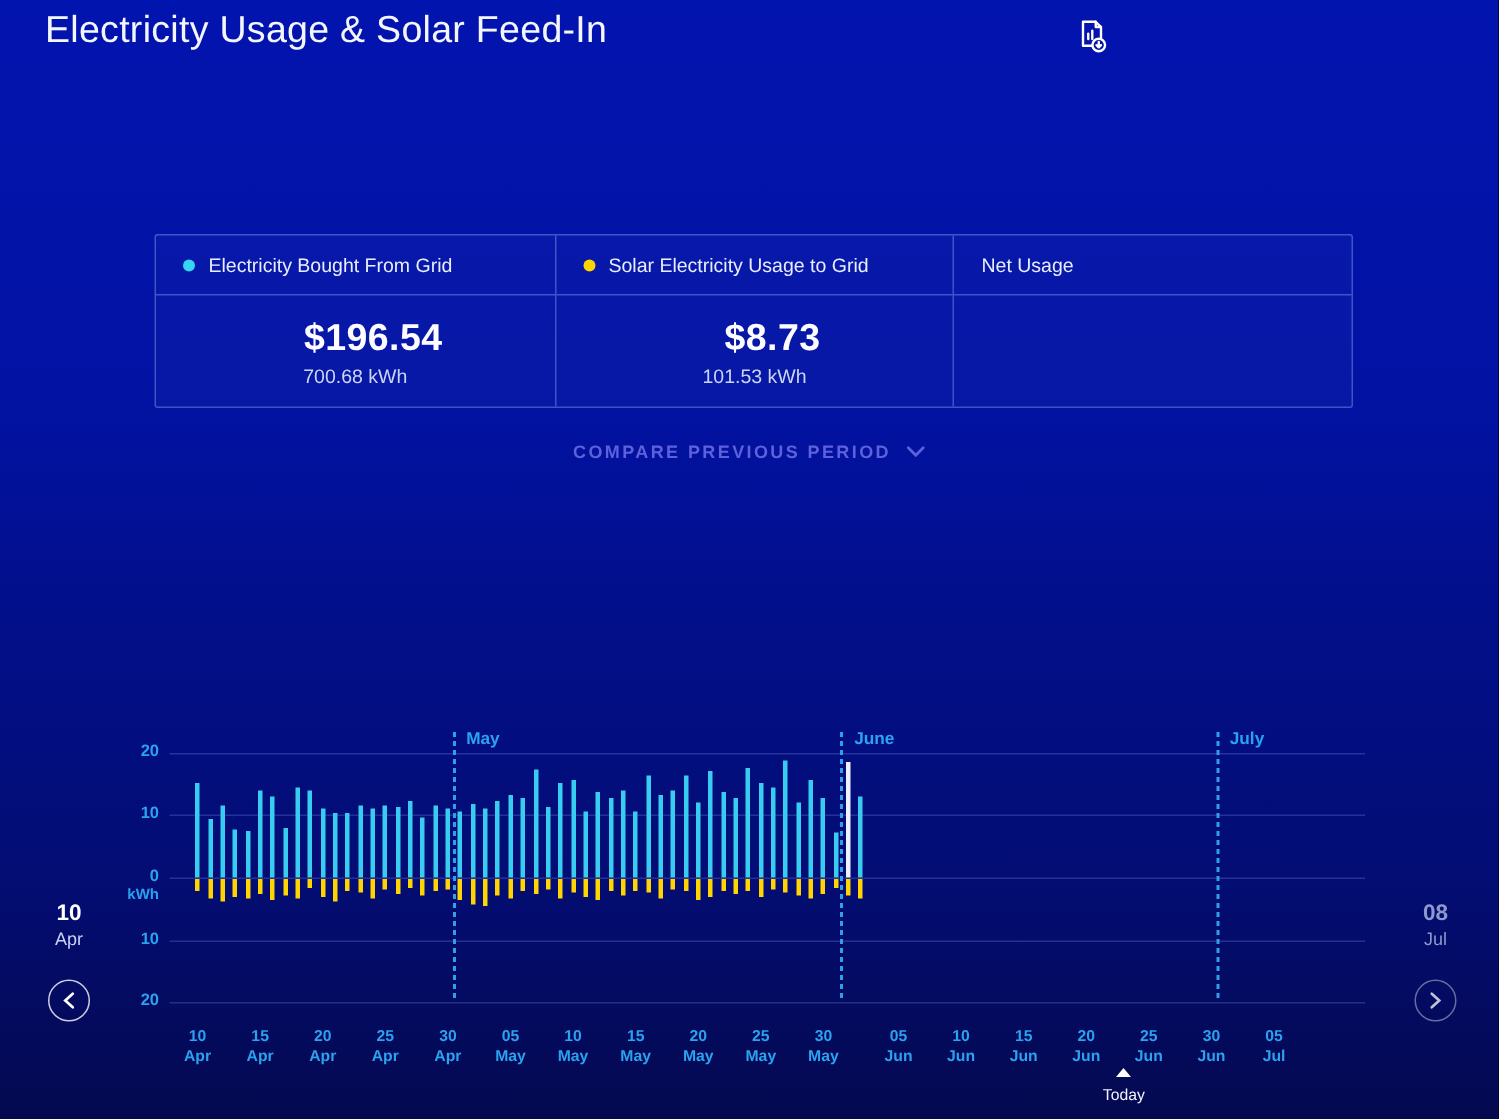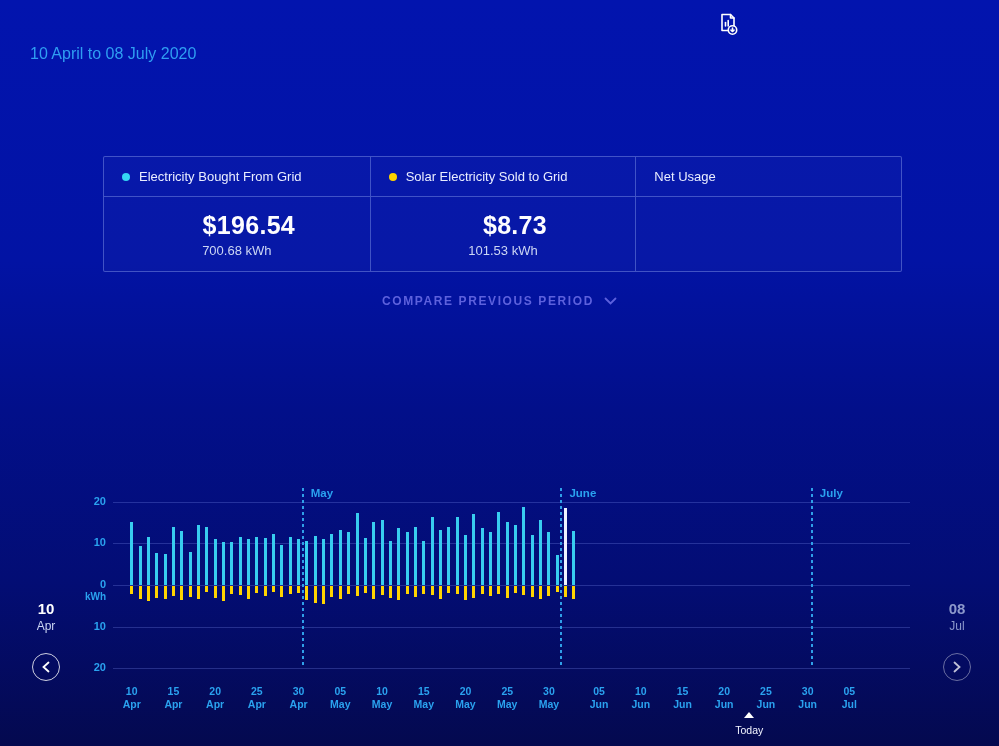--- a/index.html
+++ b/index.html
@@ -68,21 +68,21 @@
     border:1.5px solid rgba(255,255,255,.8);display:flex;align-items:center;justify-content:center;cursor:pointer;padding:0;
   }
   .nav-btn.dim{border-color:rgba(255,255,255,.4);}
   svg{display:block;}
 </style>
 </head>
 <body>
 
 <div id="page">
 
-  <div class="page-subtitle">10 April to 08 July 2020</div>
+  <div class="page-title">Electricity Usage &amp; Solar Feed-In</div>
 
   <button class="export-btn">
     <span>
       <svg width="28" height="28" viewBox="0 0 28 28" fill="none" stroke="#ffffff" stroke-width="1.6" stroke-linecap="round" stroke-linejoin="round">
         <path d="M8 3.5h8.5l3.5 3.5v12.5H8z"></path>
         <path d="M16.5 3.5V7H20"></path>
         <path d="M11.5 15v-3.5"></path>
         <path d="M14.2 15v-5.5"></path>
         <circle cx="18.5" cy="19" r="4.2" fill="#0213a6"></circle>
         <path d="M18.5 17v3.2"></path>
@@ -99,21 +99,21 @@
         <span>Electricity Bought From Grid</span>
       </div>
       <div class="card-body">
         <div class="card-value">$196.54</div>
         <div class="card-sub">700.68 kWh</div>
       </div>
     </div>
     <div class="card">
       <div class="card-head">
         <span class="dot dot-yellow"></span>
-        <span>Solar Electricity Sold to Grid</span>
+        <span>Solar Electricity Usage to Grid</span>
       </div>
       <div class="card-body">
         <div class="card-value">$8.73</div>
         <div class="card-sub">101.53 kWh</div>
       </div>
     </div>
     <div class="card">
       <div class="card-head">
         <span>Net Usage</span>
       </div>

